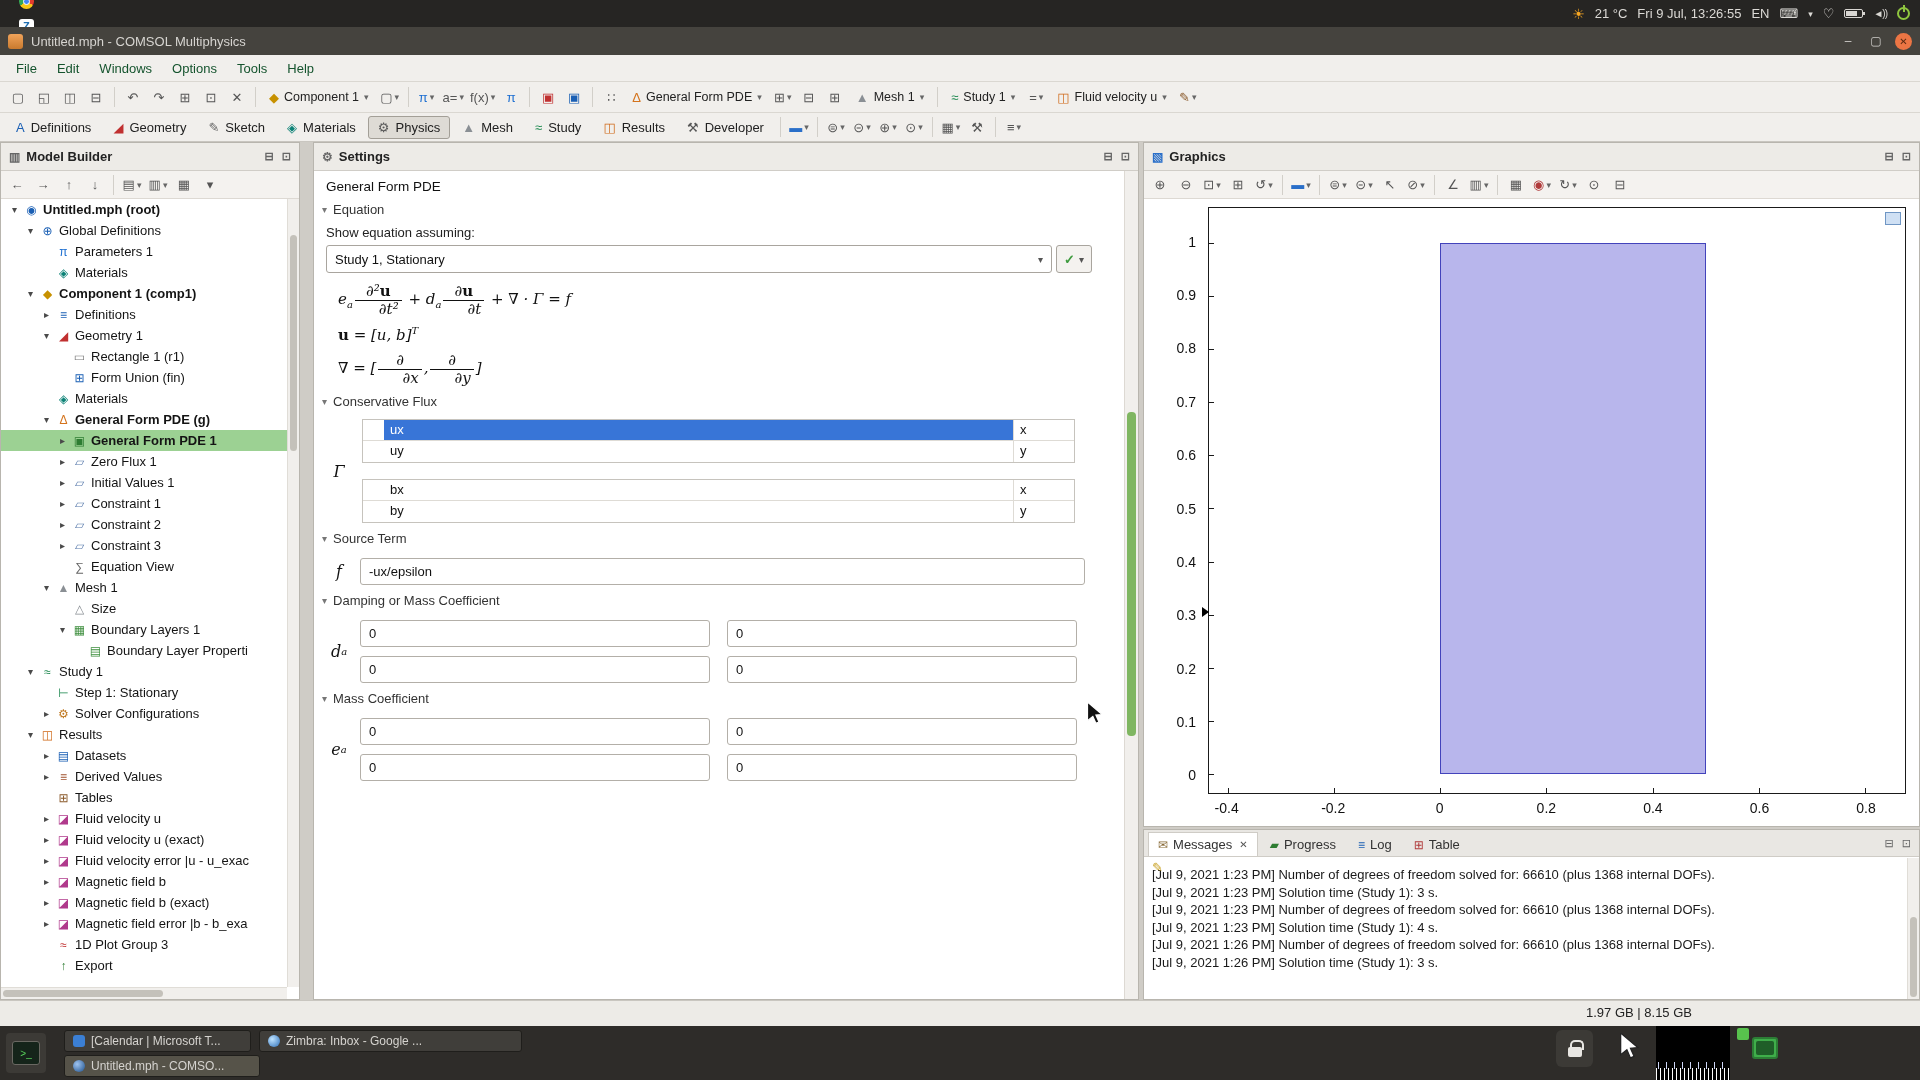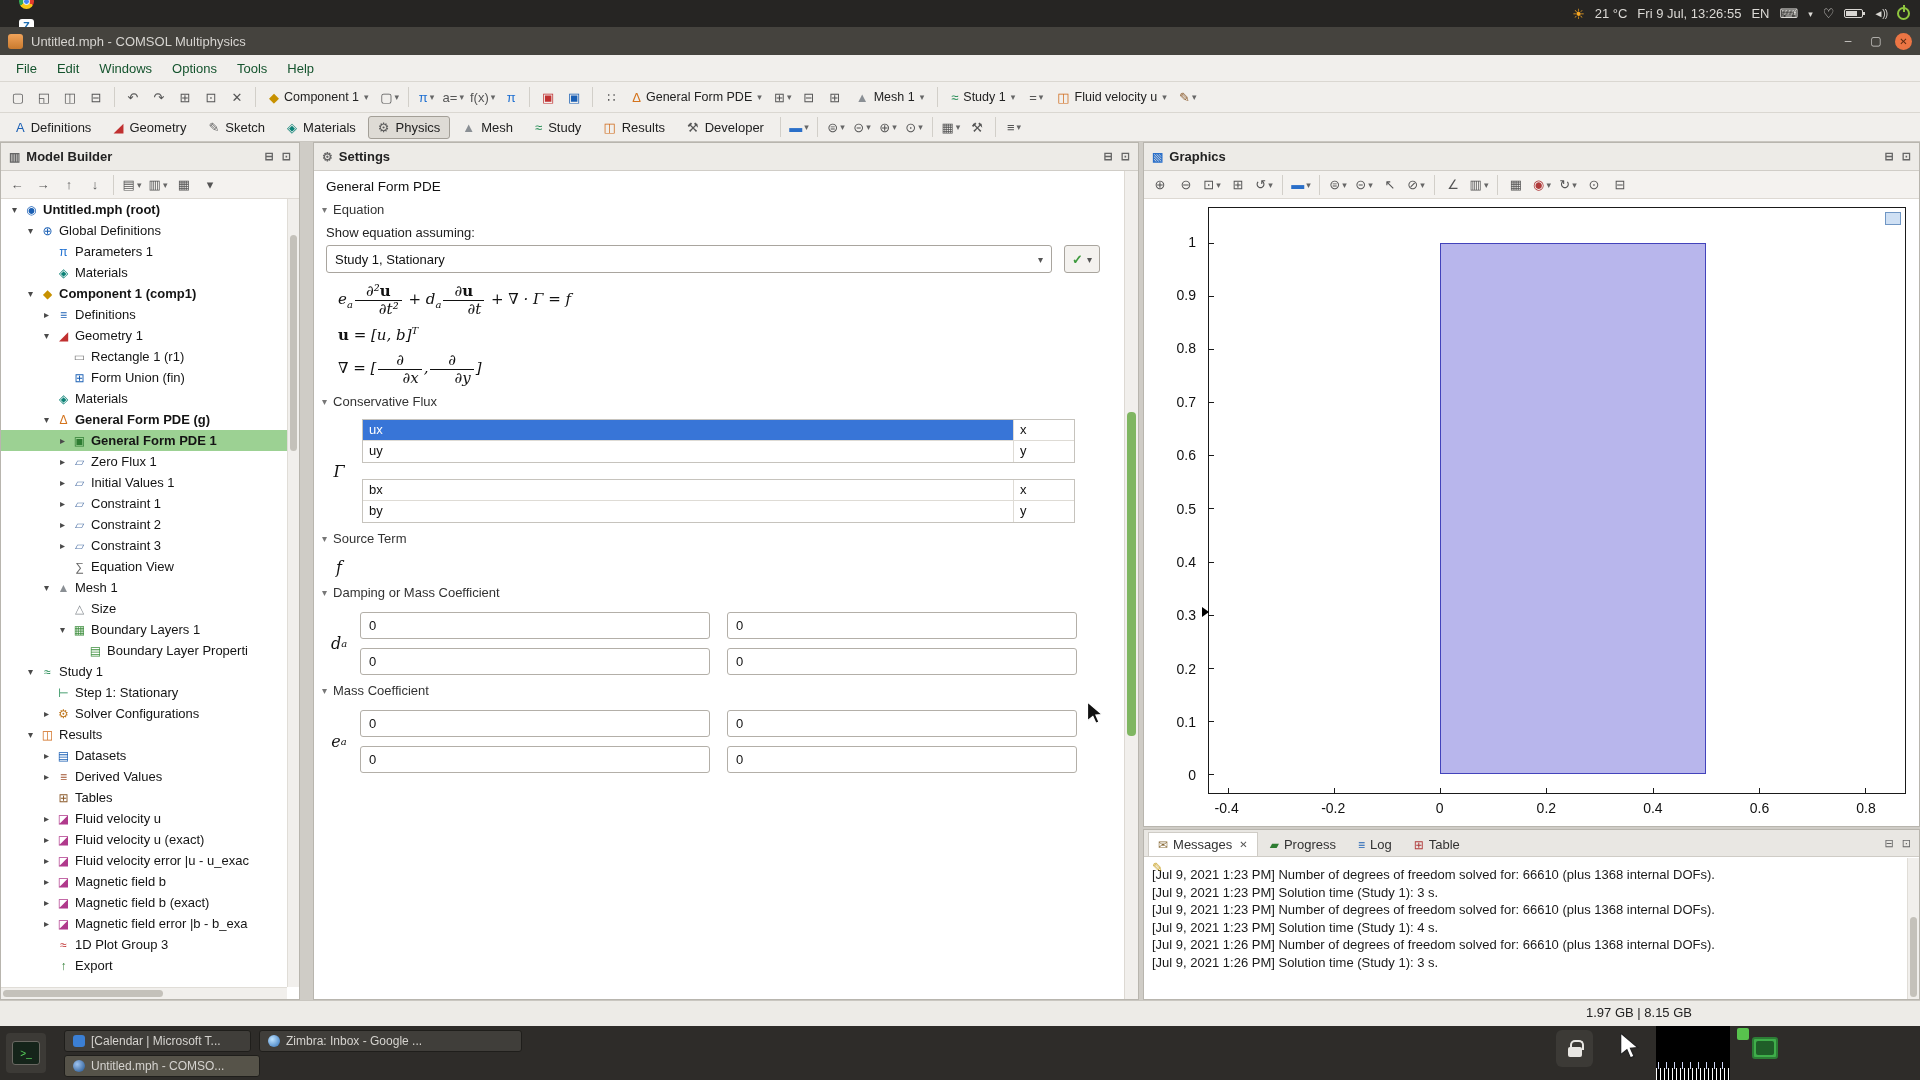--- a/index.html
+++ b/index.html
@@ -79,42 +79,42 @@
 
   
   #settings{left:313px;top:0;width:826px;height:858px;}
   .settings-body{position:absolute;top:28px;left:0;right:14px;bottom:0;overflow:hidden;padding:6px 0 0 0;}
   .settings-vscroll{position:absolute;top:28px;right:0;width:14px;bottom:0;background:#f1efec;border-left:1px solid #ddd9d3;}
   .settings-vthumb{position:absolute;top:241px;left:2px;right:2px;height:324px;background:#7fb661;border-radius:4px;}
   .page-title{margin:2px 0 2px 12px;font-size:13.5px;color:#111;}
   .sec-h{display:flex;align-items:center;gap:6px;margin:8px 0 2px 8px;font-size:13px;color:#333;}
   .sec-tri{font-size:10px;color:#777;}
   .show-label{margin:8px 0 0 12px;font-size:13px;color:#222;}
-  .combo-row{display:flex;align-items:flex-end;gap:12px;margin:5px 0 4px 12px;}
+  .combo-row{display:flex;align-items:flex-end;gap:4px;margin:5px 0 4px 12px;}
   .combo{width:726px;height:28px;border:1px solid #a9a59e;border-radius:3px;background:#fff;
          display:flex;align-items:center;padding:0 8px;font-size:13px;color:#111;}
   .combo-caret{margin-left:auto;font-size:10px;color:#555;}
   .check-dd{height:28px;border:1px solid #a9a59e;border-radius:3px;background:#f4f2ef;
             display:flex;align-items:center;padding:0 7px;gap:4px;}
   .check-glyph{color:#3f9b3f;font-weight:bold;font-size:13px;}
   .eq-block{margin:10px 0 0 24px;font-family:"DejaVu Serif",serif;font-style:italic;font-size:15px;color:#111;}
   .eq-line{margin-bottom:8px;}
   .frac{display:inline-block;vertical-align:middle;text-align:center;line-height:1.1;margin:0 2px;}
   .frac .num{display:block;border-bottom:1px solid #111;padding:0 3px;}
   .frac .den{display:block;padding:0 3px;margin-left:21px;}
   .bvec{font-weight:bold;font-style:normal;}
   sub{font-size:10px;}  sup{font-size:10px;}
   .sym-col{width:26px;display:flex;align-items:center;justify-content:center;flex:none;
            font-family:"DejaVu Serif",serif;font-style:italic;font-size:16px;color:#111;}
   .flux-wrap{display:flex;gap:10px;margin:10px 0 0 12px;align-items:center;}
   .flux-tables{display:flex;flex-direction:column;gap:16px;}
   .flux-table{width:713px;border:1px solid #c6c3bd;background:#fff;}
   .flux-row{display:flex;height:21px;line-height:20px;font-size:13px;border-bottom:1px solid #dedbd5;}
   .flux-row:last-child{border-bottom:none;}
-  .flux-c1{flex:1;padding:0 6px;border-right:1px solid #dedbd5;color:#111;}
+  .flux-c1{flex:1;padding:0 6px;border-right:1px solid #dedbd5;color:#111;margin-left:21px;}
   .flux-c2{width:60px;padding:0 6px;color:#111;}
   .flux-row.sel .flux-c1{background:#3875d7;color:#fff;}
   .src-wrap{display:flex;gap:8px;margin:12px 0 0 12px;align-items:center;}
   .src-fields{display:flex;flex-direction:column;gap:9px;}
   .text-input{width:725px;height:27px;border:1px solid #b3afa8;border-radius:3px;background:#fff;
               font:13px "Liberation Sans",sans-serif;padding:0 8px;color:#111;}
   .text-input.focused{border:2px solid #77b55a;}
   .coef-wrap{display:flex;gap:8px;margin:12px 0 0 12px;align-items:center;}
   .coef-grid{display:grid;grid-template-columns:350px 350px;gap:9px 17px;}
   .coef-input{height:27px;border:1px solid #b3afa8;border-radius:3px;background:#fff;
@@ -719,20 +719,21 @@
         </div>
       </div>
 
       <div class="sec-h">
         <span class="sec-tri">▾</span>
         <span>Source Term</span>
       </div>
       <div class="src-wrap">
         <div class="sym-col">f</div>
         <div class="src-fields">
+          <input class="text-input" value="-ux/epsilon" style="">
         </div>
       </div>
 
       <div class="sec-h">
         <span class="sec-tri">▾</span>
         <span>Damping or Mass Coefficient</span>
       </div>
       <div class="coef-wrap">
         <div class="sym-col">
             <span>d</span>

